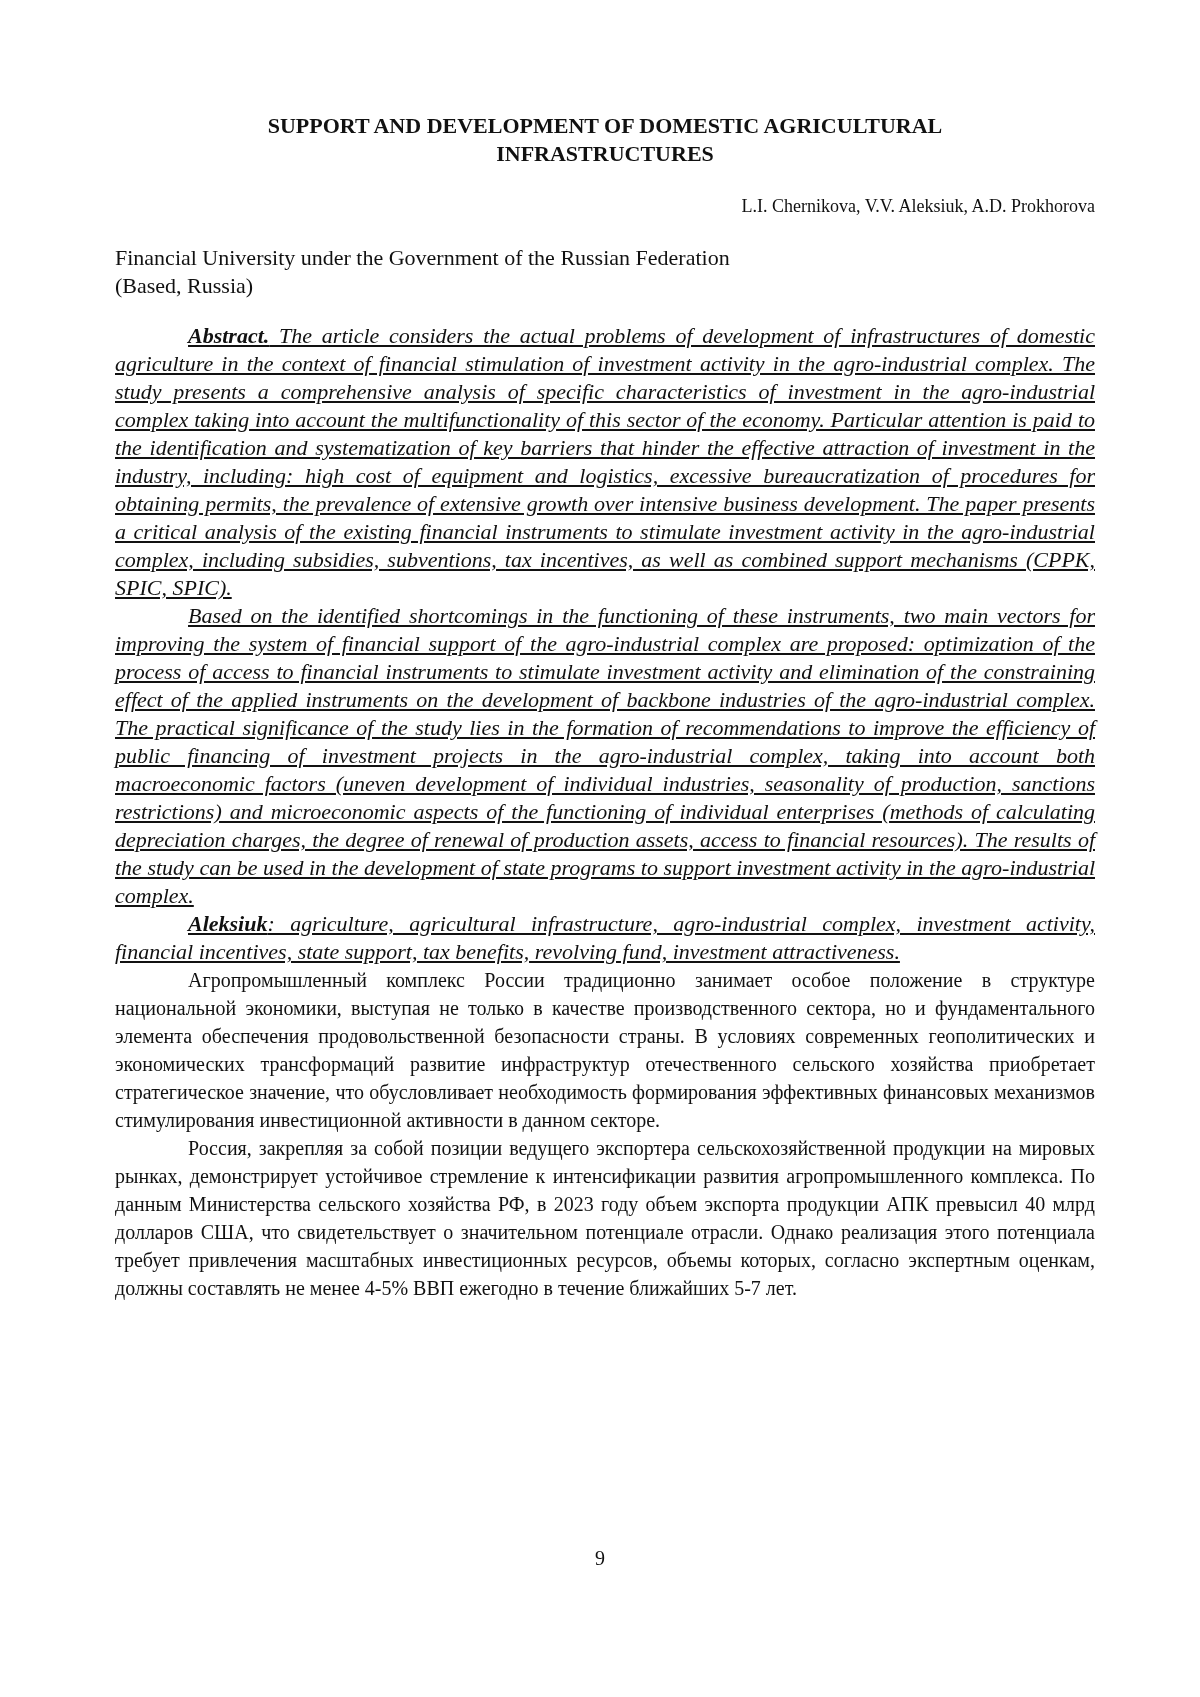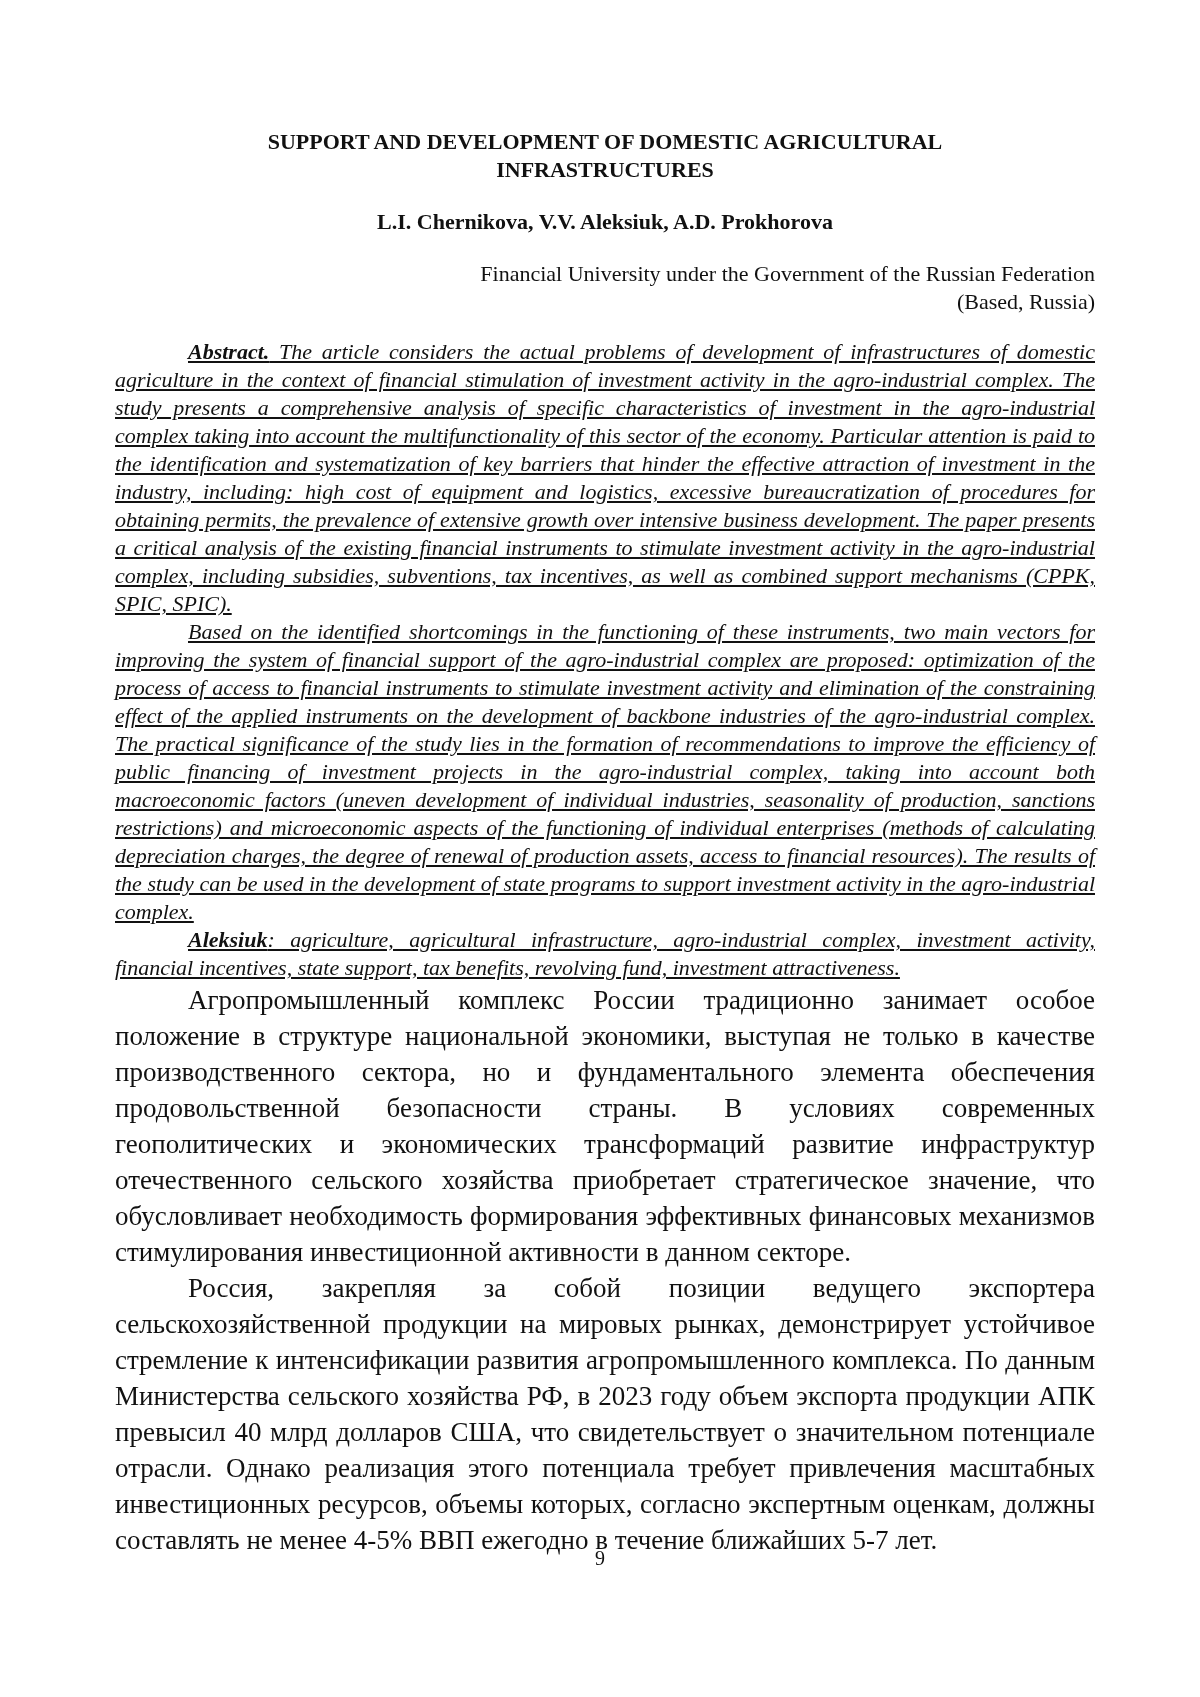--- a/index.html
+++ b/index.html
@@ -7,39 +7,39 @@
   .page {
     position: absolute; left: 0; top: 0; width: 1200px; height: 1697px;
     background: #ffffff; color: #111111;
     font-family: "Liberation Serif", "DejaVu Serif", serif;
   }
   .content {
     position: absolute; left: 115px; width: 980px; top: 112px;
   }
   .title {
     text-align: center; font-weight: bold; font-size: 22px; line-height: 28px;
-    margin: 16px;
+    margin: 0;
   }
   .authors {
-    text-align: center; font-weight: bold; font-size: 22px; line-height: 28px;
+    text-align: right; font-weight: normal; font-size: 18px; line-height: 28px;
     margin: 24px 0 0 0;
   }
   .affil {
-    text-align: right; font-size: 22px; line-height: 28px; margin: 24px 0 0 0;
+    text-align: left; font-size: 22px; line-height: 28px; margin: 24px 0 0 0;
   }
   .abstract {
     margin: 22px 0 0 0; font-style: italic; font-size: 22px; line-height: 28px;
     text-align: justify; text-indent: 73px;
   }
   .abstract p { margin: 0; text-indent: 73px; text-decoration: underline; }
   .abstract b { font-weight: bold; }
   .section-head {
     margin: 36px 0 0 73px; font-weight: bold; font-size: 22px; line-height: 28px;
   }
-  .body-text { font-size: 27px; line-height: 36px; text-align: justify; }
+  .body-text { font-size: 20px; line-height: 28px; text-align: justify; }
   .body-text p { margin: 0; text-indent: 73px; }
   .page-number {
     position: absolute; top: 1547px; left: 0; width: 1200px; text-align: center;
     font-size: 20px;
   }
 </style>
 </head>
 <body>
 
 <div class="page">

